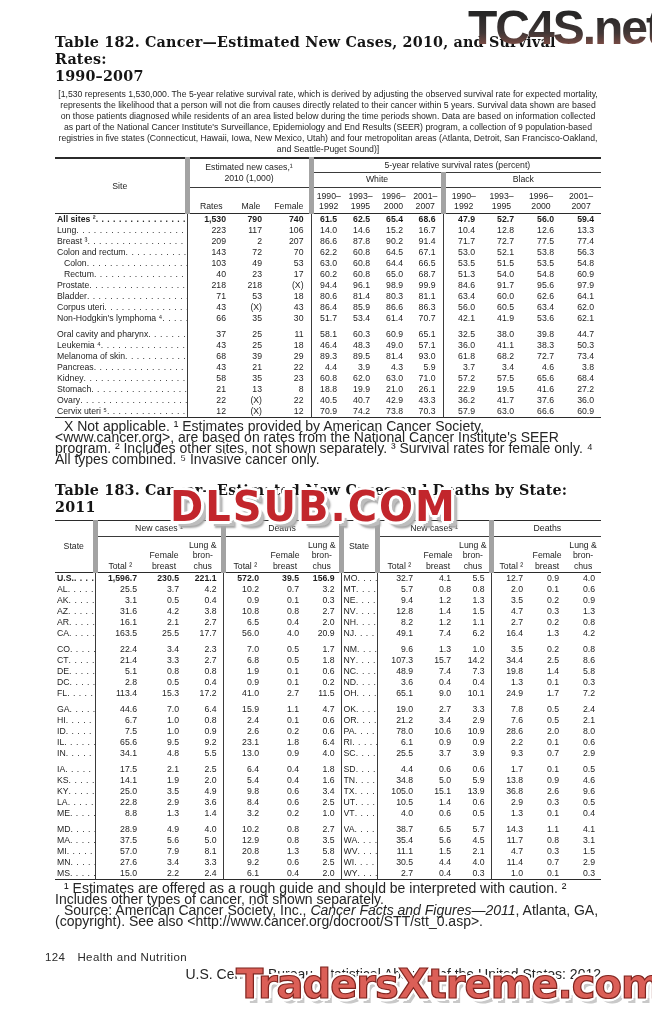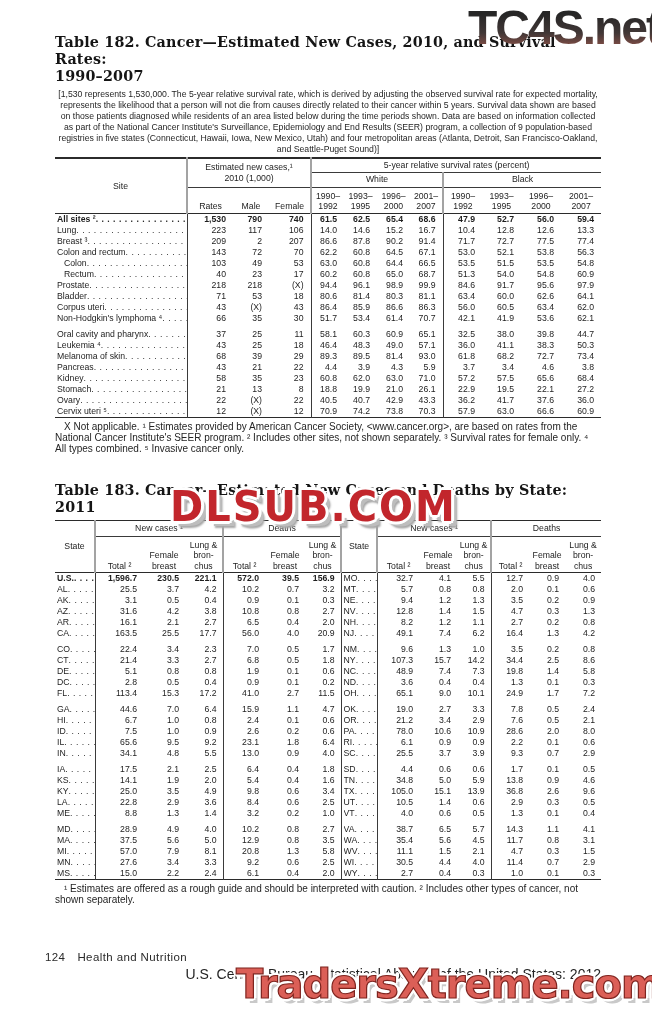--- a/index.html
+++ b/index.html
@@ -12,36 +12,36 @@
   .ttl{font-family:"DejaVu Serif",serif;font-weight:bold;font-size:14.3px;
        line-height:17px;letter-spacing:.2px;margin:0 0 4px 0;color:#151515;}
   .pre{white-space:pre-line;}
   .note{font-size:8.7px;line-height:11px;margin:0 0 2px 0;color:#252525;text-align:center;}
   table{border-collapse:collapse;table-layout:fixed;width:546px;font-size:8.7px;color:#1d1d1d;}
   #tbl182{border-top:2px solid #2b2b2b;border-bottom:1.5px solid #2b2b2b;margin-top:2px;}
   #tbl183{border-top:1.5px solid #2b2b2b;border-bottom:1.5px solid #2b2b2b;margin-top:2px;}
   thead{border-bottom:1.5px solid #2b2b2b;}
   th{font-weight:normal;text-align:center;vertical-align:middle;padding:1px 2px;line-height:10.5px;}
   tr.hr3 th{vertical-align:bottom;margin-left:16px;}
-  .sepR{border-right:2px solid #a3a3a3;text-align:center;}
+  .sepR{border-right:5px solid #a3a3a3;text-align:center;}
   .bb{border-bottom:1px solid #3a3a3a;}
   td{padding:0;height:11px;line-height:11px;white-space:nowrap;overflow:hidden;}
   td.num{text-align:right;padding-right:7px;}
   #tbl183 td.num{padding-right:6px;}
   td.site{text-align:left;padding-left:2px;}
   td.sep,th.sep{border-right:1px solid #3a3a3a;}
   td.site.sep{border-right:1px solid #3a3a3a;}
   .ind .lbl{padding-left:7px;}
   .bold{font-weight:bold;}
   tr.gap td{height:5px;line-height:5px;}
   .leader{display:flex;align-items:baseline;overflow:hidden;}
   .leader .lbl{white-space:nowrap;}
   .leader .dots{flex:1;white-space:nowrap;overflow:hidden;color:#2a2a2a;}
   .leader .dots::before{content:" . . . . . . . . . . . . . . . . . . . . . . . . . . . . . .";letter-spacing:.5px;}
-  .fn{font-size:10px;line-height:11px;margin-top:3px;color:#252525;}
+  .fn{font-size:14px;line-height:11px;margin-top:3px;color:#252525;}
   .fn p{margin:0;text-indent:9px;}
   .fn .noind{text-indent:9px;}
   .it{font-style:italic;}
   #page-num-line{position:absolute;left:45px;top:951px;font-size:11.5px;letter-spacing:.4px;color:#2a2a2a;}
   #page-num-line .gapsp{display:inline-block;width:12px;}
   #census-line{position:absolute;right:51px;top:966px;font-size:14px;color:#252525;}
   
   #wm-tc4s{position:absolute;top:0px;right:-8px;z-index:6;
      font-family:"Liberation Sans",sans-serif;font-weight:bold;font-size:48px;
      letter-spacing:-2px;color:#3a3a3a;}
@@ -431,21 +431,21 @@
             </td>
             <td class="num">21</td>
             <td class="num">13</td>
             <td class="num sep">8</td>
             <td class="num">18.8</td>
             <td class="num">19.9</td>
             <td class="num">21.0</td>
             <td class="num sep">26.1</td>
             <td class="num">22.9</td>
             <td class="num">19.5</td>
-            <td class="num">22.1</td>
+            <td class="num">41.6</td>
             <td class="num">27.2</td>
           </tr>
           <tr>
             <td class="site sep">
               <div class="leader">
                 <span class="lbl">Ovary</span>
                 <span class="dots"></span>
               </div>
             </td>
             <td class="num">22</td>
@@ -1282,20 +1282,21 @@
             <td class="num sep">0.3</td>
             <td class="num">1.0</td>
             <td class="num">0.1</td>
             <td class="num">0.3</td>
           </tr>
         </tbody>
     </table>
 
     <div class="fn">
       <p>¹ Estimates are offered as a rough guide and should be interpreted with caution. ² Includes other types of cancer, not shown separately.</p>
+      <p class="noind"><span>Source: American Cancer Society, Inc., </span><span class="it">Cancer Facts and Figures—2011</span><span>, Atlanta, GA, (copyright). See also &lt;http://www.cancer.org/docroot/STT/stt_0.asp&gt;.</span></p>
     </div>
   </div>
 
   <div id="page-num-line">
     <span>124</span><span class="gapsp"></span><span>Health and Nutrition</span>
   </div>
   <div id="census-line">U.S. Census Bureau, Statistical Abstract of the United States: 2012</div>
 
   <div id="wm-tc4s">TC4S.net</div>
   <div id="wm-dlsub" style="color: rgb(194, 38, 44);">DLSUB.COM</div>

